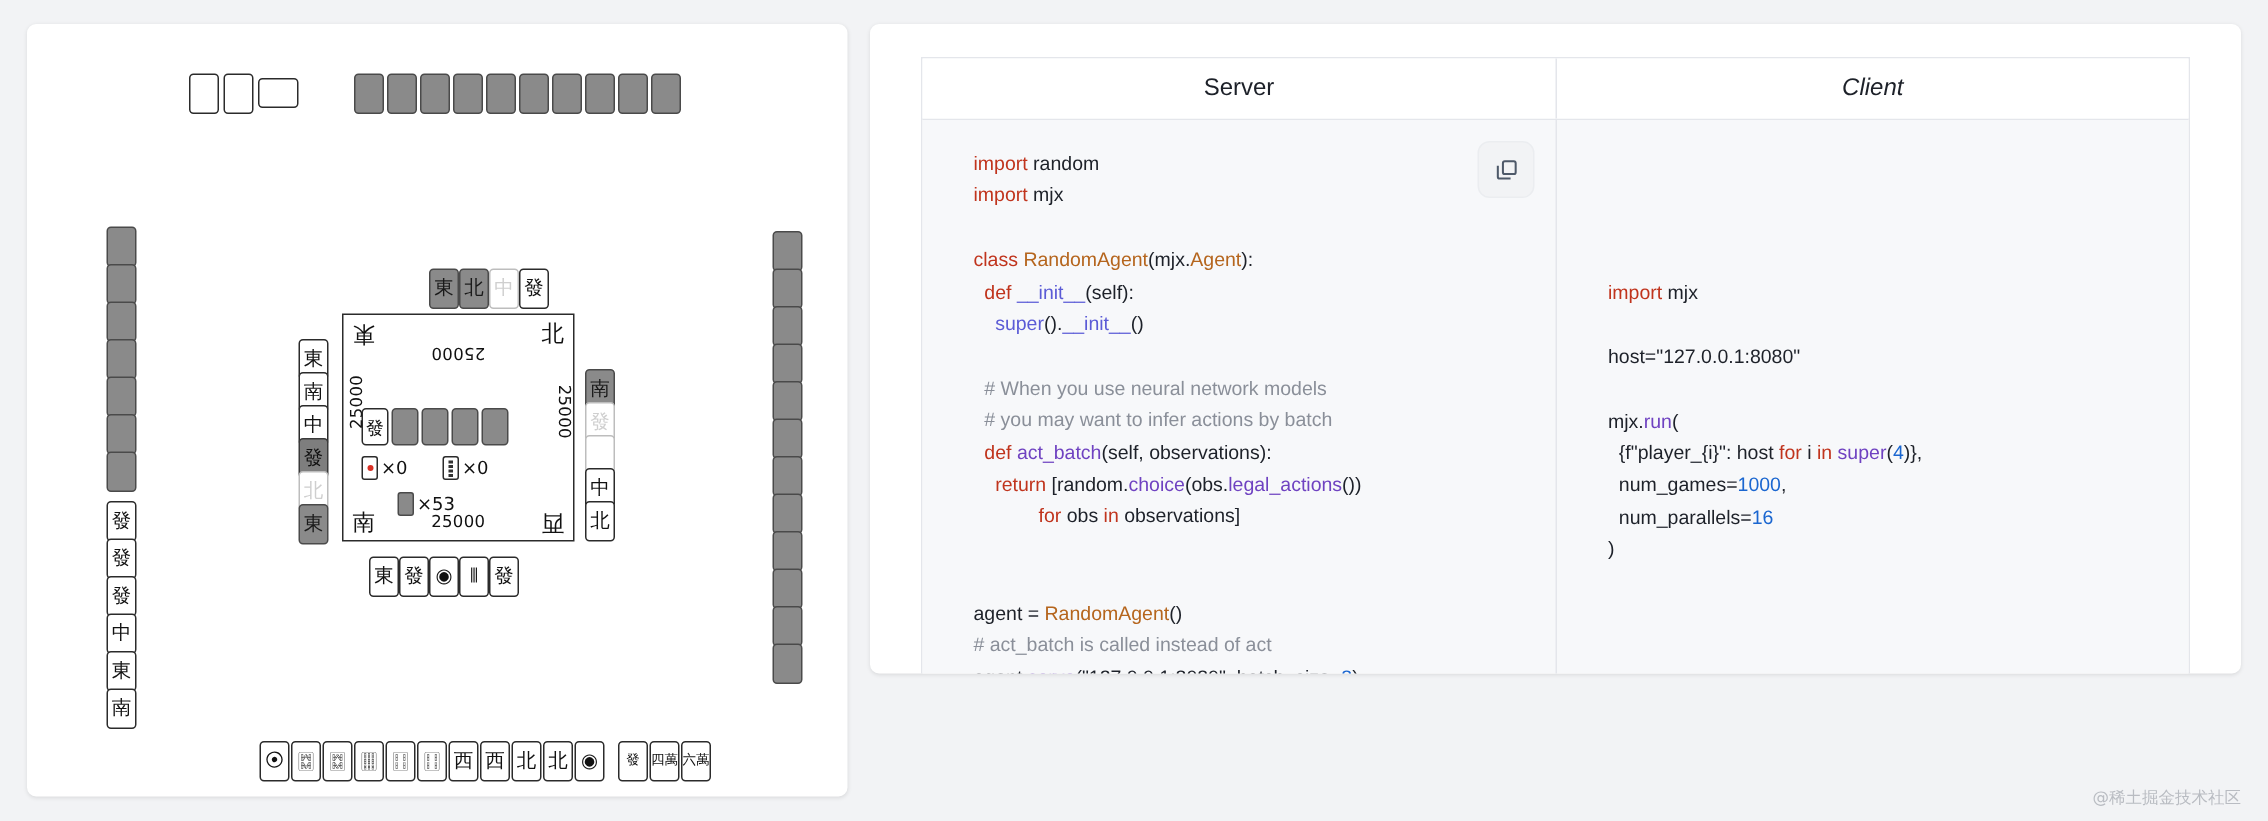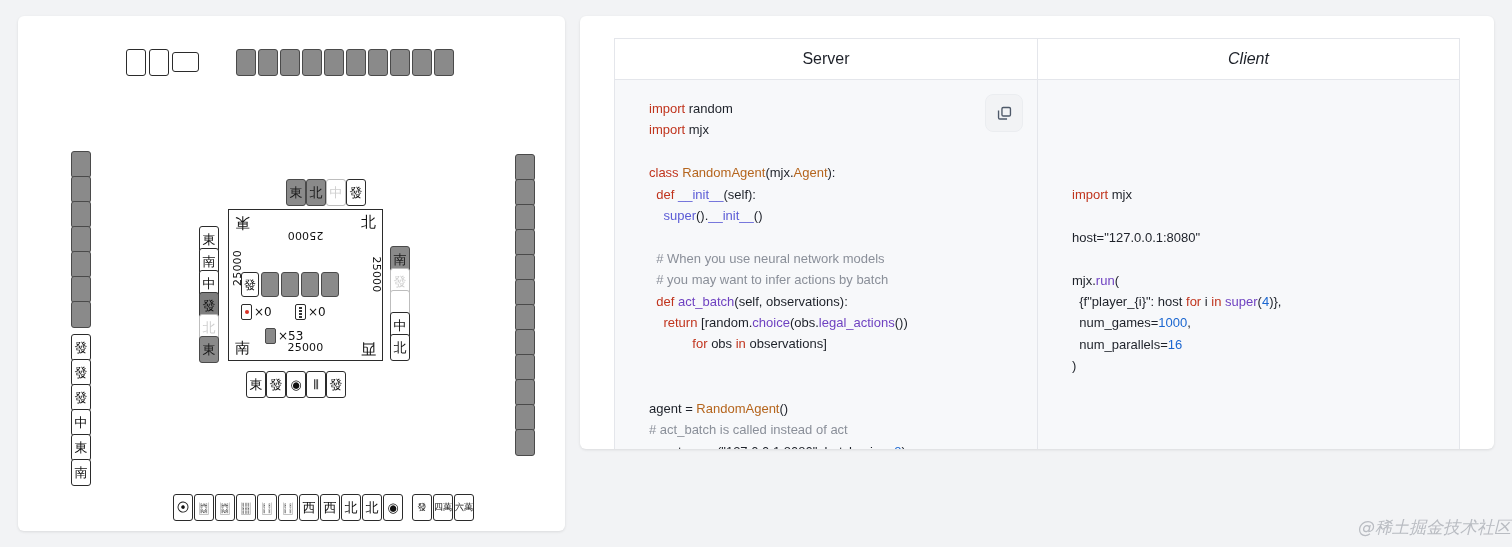--- a/index.html
+++ b/index.html
@@ -133,24 +133,23 @@
 
   #copy-btn {
     position:absolute; right:14px; top:14px;
     width:38px; height:38px; border-radius:8px;
     background:#f2f3f5; border:1px solid #ebedf0;
     display:flex; align-items:center; justify-content:center;
     cursor:pointer;
   }
 
   #watermark {
-    position:absolute; right:1px; bottom:8px;
-    font-size:17px; color:#b9bcc2;
+    position:absolute; right:18px; bottom:8px;
+    font-size:11px; color:#b9bcc2;
     font-family:"DejaVu Sans", sans-serif;
-    font-style:italic;
   }
 </style>
 </head>
 <body>
 
 <div id="root">
 
   <div id="board-card">
     <div class="board-stage" id="board-stage">
 

